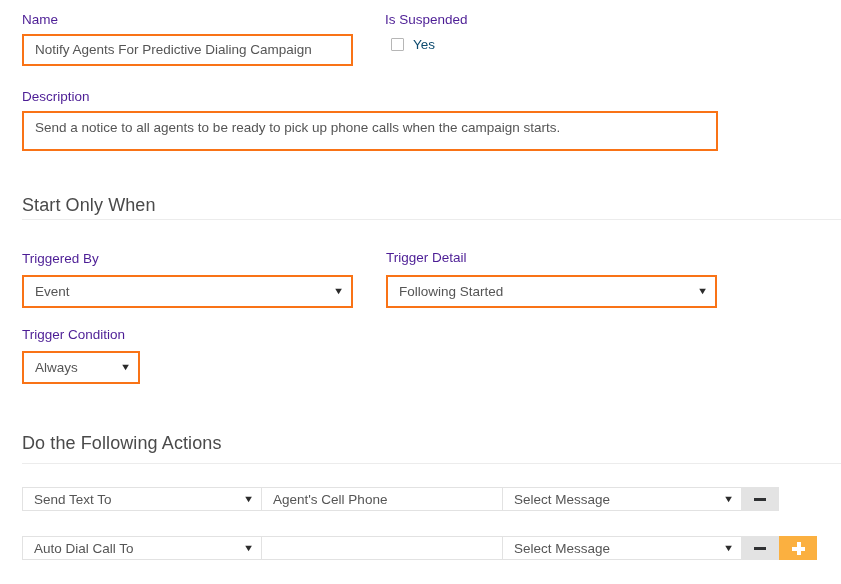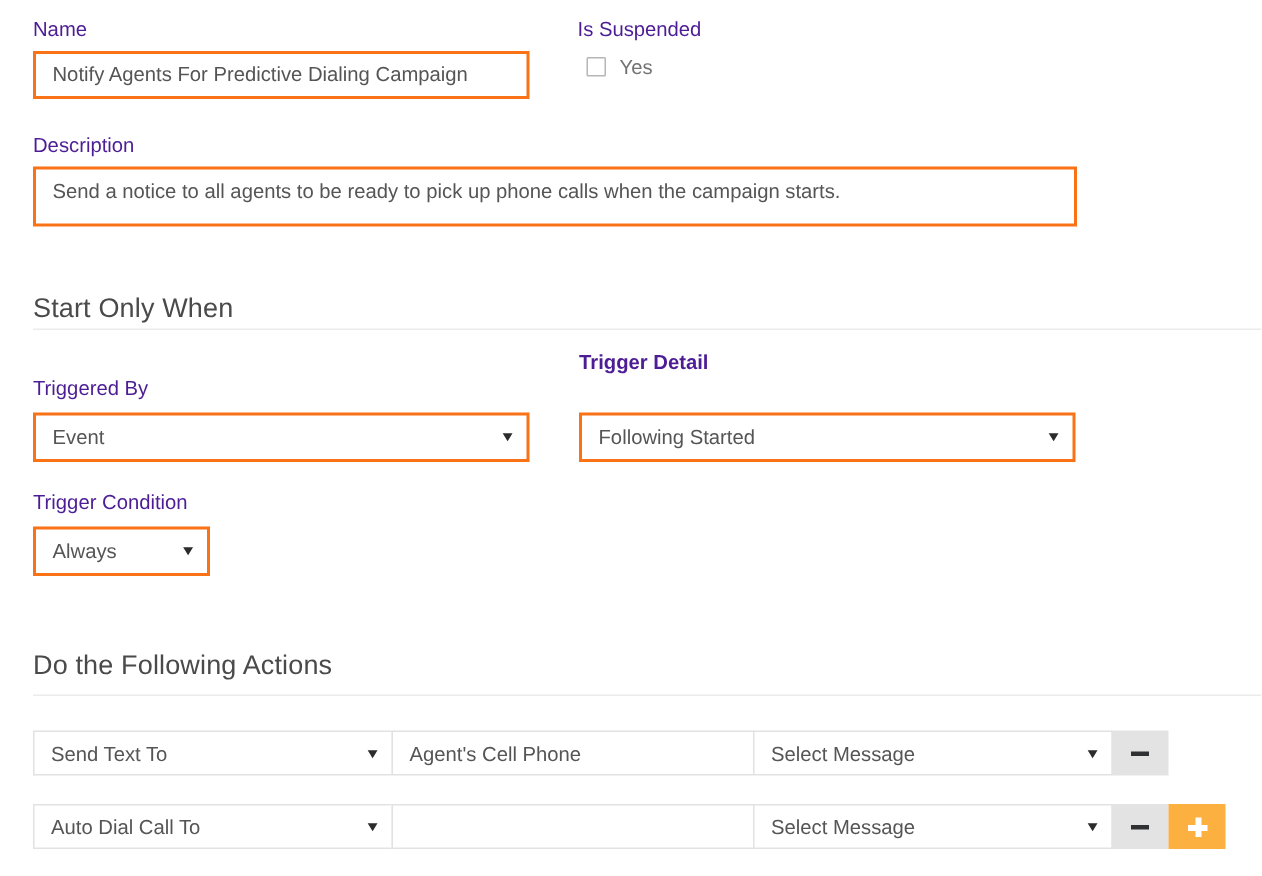--- a/index.html
+++ b/index.html
@@ -70,21 +70,21 @@
   .checkbox-box {
     width: 13px;
     height: 13px;
     border: 1px solid #b6b6b6;
     background: #fff;
     border-radius: 1px;
     display: inline-block;
   }
   .checkbox-text {
     font-size: 13.5px;
-    color: #737373;
+    color: #0c4a6e;
     margin-left: 9px;
     line-height: 13px;
   }
 
   
   .section {
     position: absolute;
     left: 22px;
   }
   .section-title {
@@ -101,21 +101,21 @@
     right: 0;
     height: 1px;
     background: #ececec;
   }
 
   
   .action-row {
     position: absolute;
     display: flex;
     align-items: stretch;
-    height: 30px;
+    height: 24px;
   }
   .action-cell {
     border: 1px solid #e2e2e2;
     background: #ffffff;
     font-size: 13.5px;
     color: #555555;
     display: flex;
     align-items: center;
     padding: 0 11px;
     margin-right: -1px;
@@ -200,21 +200,21 @@
   </div>
   <div class="section-rule" style="top:219px;"></div>
 
   <div class="field-label" style="left:22px; top:251px;">Triggered By</div>
 
   <div class="select-box" style="left:22px; top:275px; width:331px; height:33px;">
     <span>Event</span>
     <span class="caret">▼</span>
   </div>
 
-  <div class="field-label" style="left:386px; top:234px;font-weight:bold;">Trigger Detail</div>
+  <div class="field-label" style="left:386px; top:250px;">Trigger Detail</div>
 
   <div class="select-box" style="left:386px; top:275px; width:331px; height:33px;">
     <span>Following Started</span>
     <span class="caret">▼</span>
   </div>
 
   <div class="field-label" style="left:22px; top:327px;">Trigger Condition</div>
 
   <div class="select-box" style="left:22px; top:351px; width:118px; height:33px;">
     <span>Always</span>

